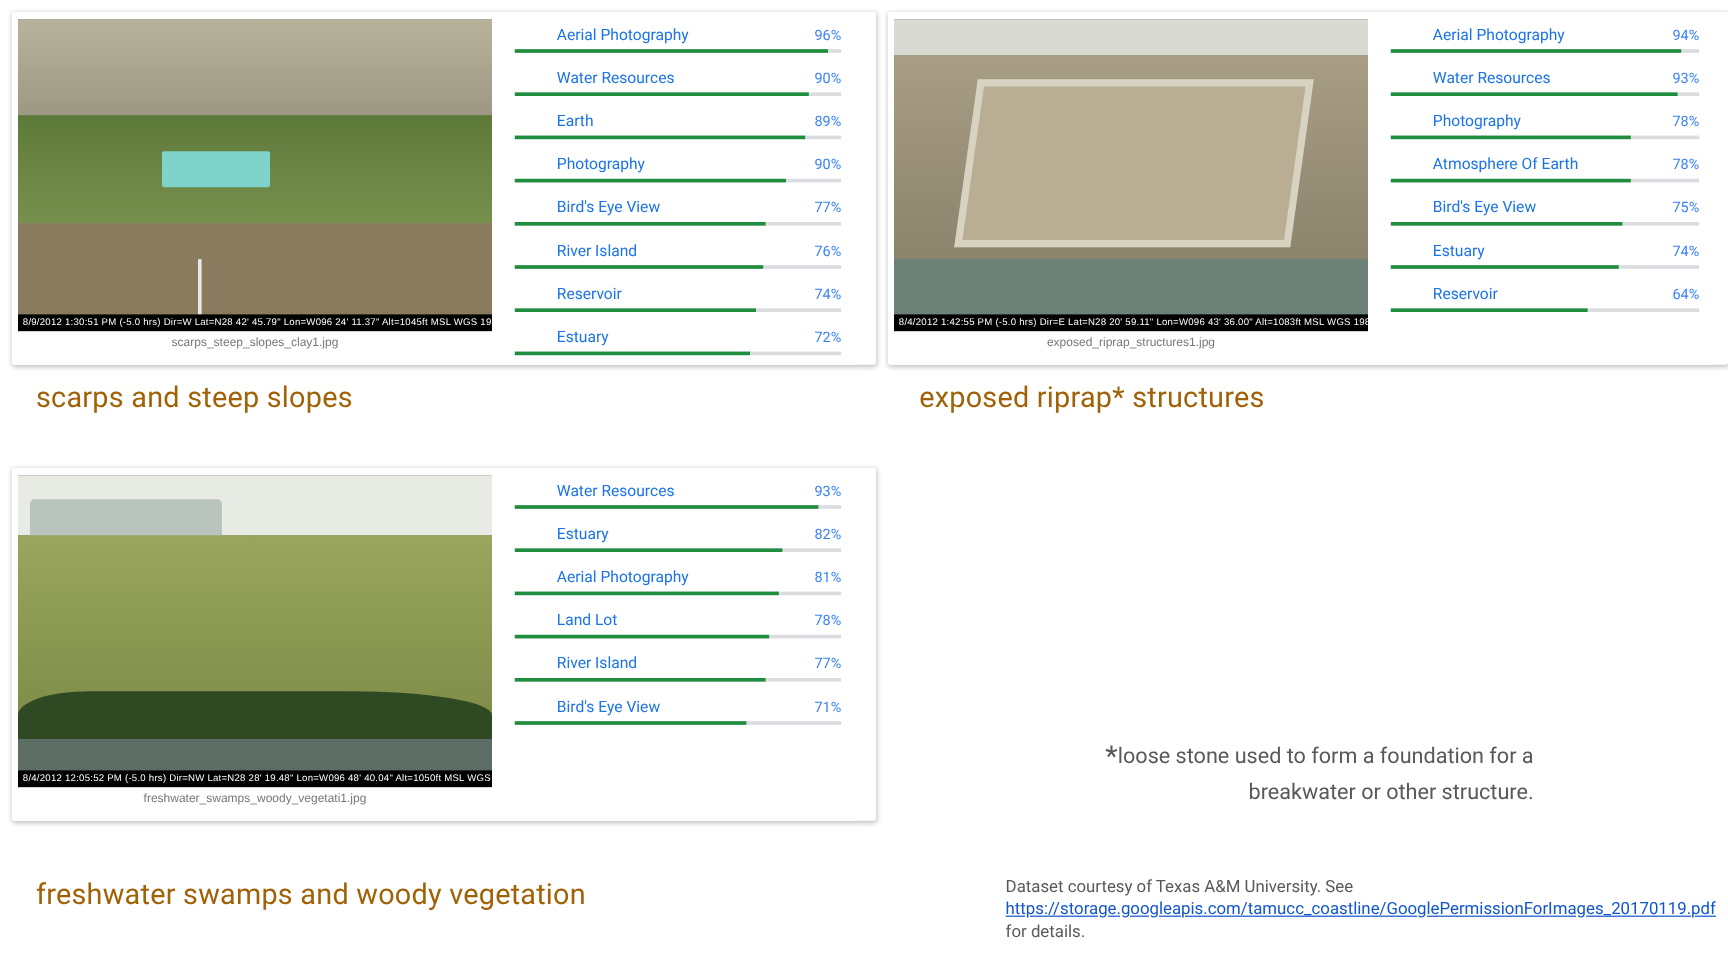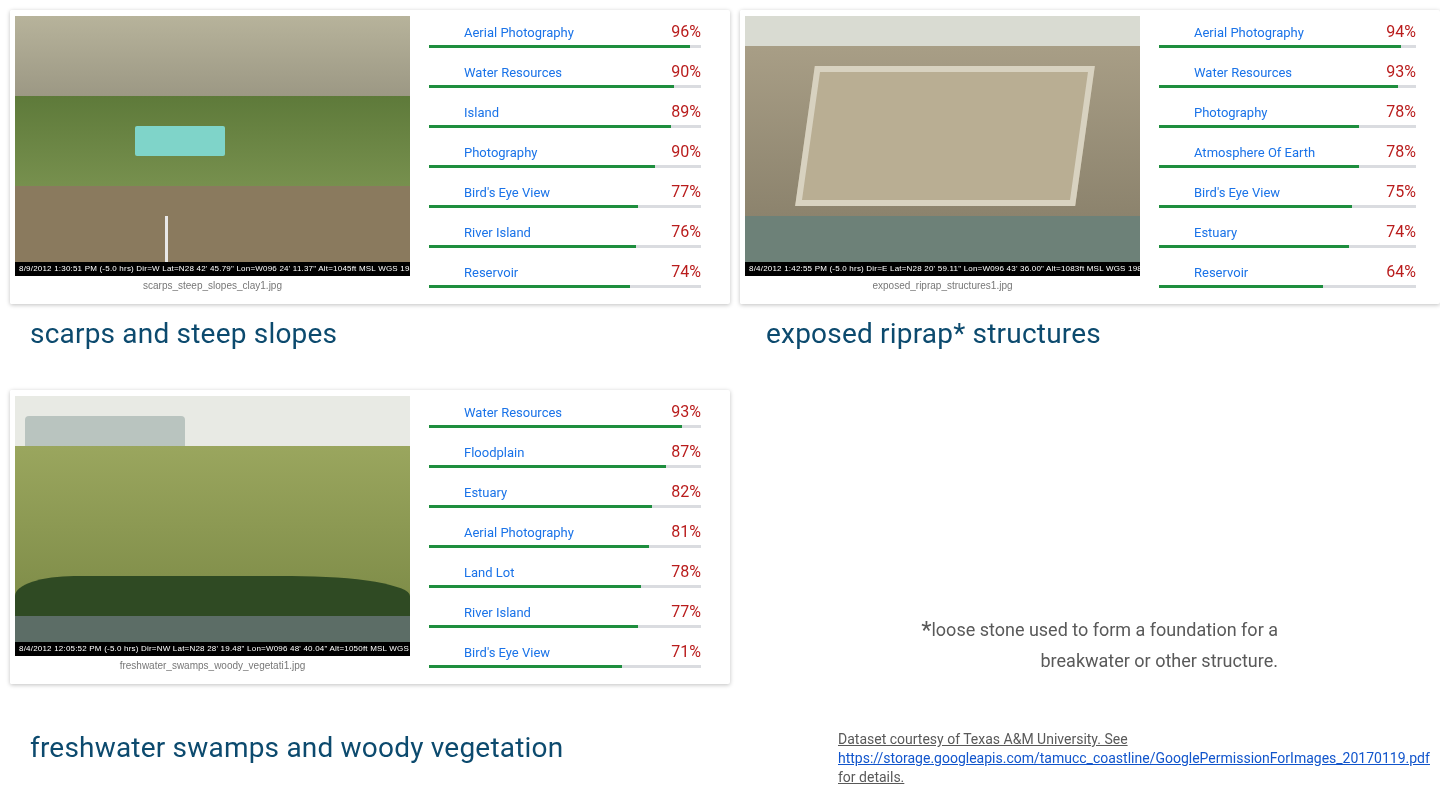--- a/index.html
+++ b/index.html
@@ -71,39 +71,39 @@
     align-items: baseline;
     margin-bottom: 4px;
     margin-left: 35px;
   }
   .label-name {
     color: #1a73e8;
     font-size: 13px;
     cursor: pointer;
   }
   .label-pct {
-    color: #b91c1c;
-    font-size: 16px;
+    color: #3b82f6;
+    font-size: 12px;
   }
   .bar-track {
     height: 3px;
     background: #dadce0;
     width: 100%;
     position: relative;
   }
   .bar-fill {
     height: 3px;
     background: #1e8e3e;
     position: absolute;
     left: 0; top: 0;
   }
   .caption {
     position: absolute;
-    font-size: 28px;
-    color: #0c4a6e;
+    font-size: 24px;
+    color: #a16207;
     letter-spacing: 0.2px;
   }
   .footnote {
     position: absolute;
     font-size: 18px;
     color: #595959;
     line-height: 1.45;
     text-align: right;
   }
   .footnote .star { font-size: 24px; vertical-align: -2px; }
@@ -152,21 +152,21 @@
         <div class="label-top">
           <span class="label-name">Water Resources</span>
           <span class="label-pct">90%</span>
         </div>
         <div class="bar-track">
           <div class="bar-fill" style="width: 90%;"></div>
         </div>
       </div>
       <div class="label-row">
         <div class="label-top">
-          <span class="label-name">Island</span>
+          <span class="label-name">Earth</span>
           <span class="label-pct">89%</span>
         </div>
         <div class="bar-track">
           <div class="bar-fill" style="width: 89%;"></div>
         </div>
       </div>
       <div class="label-row">
         <div class="label-top">
           <span class="label-name">Photography</span>
           <span class="label-pct">90%</span>
@@ -311,29 +311,20 @@
         <div class="label-top">
           <span class="label-name">Water Resources</span>
           <span class="label-pct">93%</span>
         </div>
         <div class="bar-track">
           <div class="bar-fill" style="width: 93%;"></div>
         </div>
       </div>
       <div class="label-row">
         <div class="label-top">
-          <span class="label-name">Floodplain</span>
-          <span class="label-pct">87%</span>
-        </div>
-        <div class="bar-track">
-          <div class="bar-fill" style="width: 87%;"></div>
-        </div>
-      </div>
-      <div class="label-row">
-        <div class="label-top">
           <span class="label-name">Estuary</span>
           <span class="label-pct">82%</span>
         </div>
         <div class="bar-track">
           <div class="bar-fill" style="width: 82%;"></div>
         </div>
       </div>
       <div class="label-row">
         <div class="label-top">
           <span class="label-name">Aerial Photography</span>
@@ -371,17 +362,17 @@
         </div>
       </div>
     </div>
 </div>
 <div class="caption" style="left:30px; top:707px;margin-top:24px;">freshwater swamps and woody vegetation</div>
 
 <div class="footnote" style="left:838px; top:613px; width:440px;">
   <span class="star">*</span><span>loose stone used to form a foundation for a breakwater or other structure.</span>
 </div>
 
-<div class="credits" style="left:838px; top:730px;text-decoration:underline;">
+<div class="credits" style="left:838px; top:730px;">
   <span>Dataset courtesy of Texas A&amp;M University. See </span>
   <a href="#">https://storage.googleapis.com/tamucc_coastline/GooglePermissionForImages_20170119.pdf</a>
   <span>  for details.</span>
 </div>
 
 </body></html>

